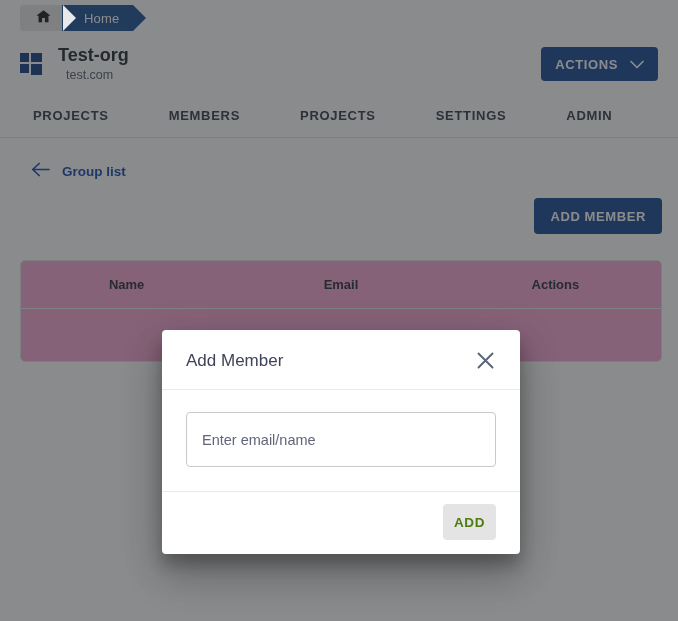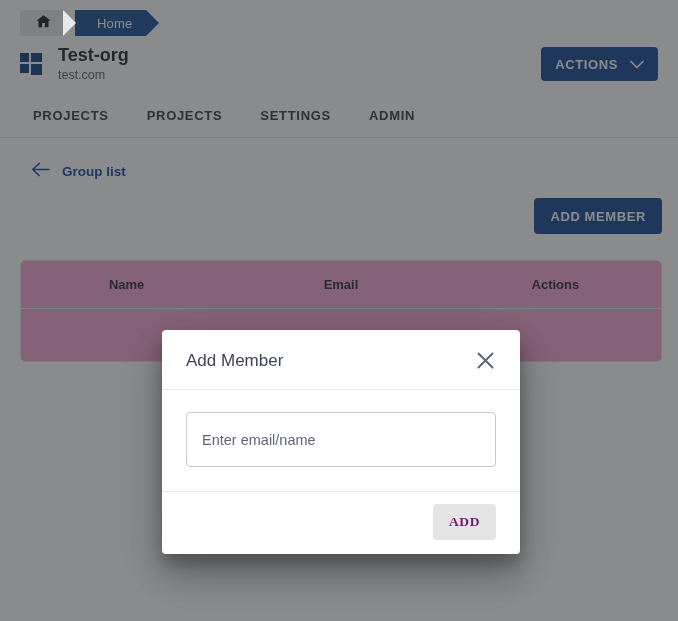--- a/index.html
+++ b/index.html
@@ -20,23 +20,22 @@
   #page {
     position: absolute;
     inset: 0;
     background: #ffffff;
   }
 
   
   .breadcrumb-bar {
     height: 36px;
     display: flex;
-    align-items: flex-end;
+    align-items: center;
     padding-left: 20px;
-    gap: 13px;
   }
   .crumb {
     position: relative;
     height: 26px;
     display: flex;
     align-items: center;
   }
   .crumb-home {
     background: #e7e8ea;
     width: 44px;
@@ -102,20 +101,21 @@
   .org-name {
     font-size: 18px;
     font-weight: bold;
     color: #2b2f3a;
     line-height: 22px;
   }
   .org-domain {
     font-size: 12.5px;
     color: #5e6470;
     line-height: 18px;
+    margin-left: 8px;
   }
 
   .btn {
     font-family: "Liberation Sans", sans-serif;
     border: none;
     cursor: pointer;
   }
   .actions-btn {
     background: #1f4d95;
     color: #ffffff;
@@ -133,20 +133,21 @@
     display: block;
   }
 
   
   .tabs {
     display: flex;
     padding: 0 14px;
     border-bottom: 1px solid #e2e4e7;
     height: 44px;
     align-items: stretch;
+    gap: 22px;
   }
   .tab {
     font-size: 13px;
     font-weight: bold;
     letter-spacing: .7px;
     color: #3c4250;
     display: flex;
     align-items: center;
     padding: 0 19px;
     position: relative;
@@ -278,29 +279,28 @@
   }
   .text-input::placeholder { color: #60657a; opacity: 1; }
 
   .dialog-footer {
     display: flex;
     justify-content: flex-end;
     padding: 12px 24px 14px 24px;
   }
   .add-btn {
     background: #e4e4e4;
-    color: #701a75;
+    color: #4d7c0f;
     font-size: 13.5px;
     font-weight: bold;
     letter-spacing: .6px;
     border-radius: 4px;
     height: 36px;
-    padding: 0 16px;
+    padding: 0 11px;
     cursor: default;
-    font-family: Liberation Serif, serif;
   }
 </style>
 </head>
 <body>
 
 <div id="page">
 
   <div class="breadcrumb-bar">
     <div class="crumb crumb-home">
       <span class="home-glyph">
@@ -330,20 +330,21 @@
       <span class="chev">
         <svg width="14" height="9" viewBox="0 0 14 9">
             <path d="M1 1.5 7 7.5 13 1.5" stroke="#ffffff" stroke-width="1.7" fill="none" stroke-linecap="round" stroke-linejoin="round"></path>
           </svg>
       </span>
     </button>
   </div>
 
   <div class="tabs">
     <button class="tab">PROJECTS</button>
+    <button class="tab">MEMBERS</button>
     <button class="tab">PROJECTS</button>
     <button class="tab">SETTINGS</button>
     <button class="tab">ADMIN</button>
   </div>
 
   <div class="backlink-row">
     <a class="backlink">
       <span>
         <svg width="19" height="15" viewBox="0 0 19 15">
             <path d="M8.2 1.5 1.7 7.5l6.5 6M1.9 7.5H18" stroke="#1d4fb0" stroke-width="1.7" fill="none" stroke-linecap="round" stroke-linejoin="round"></path>

